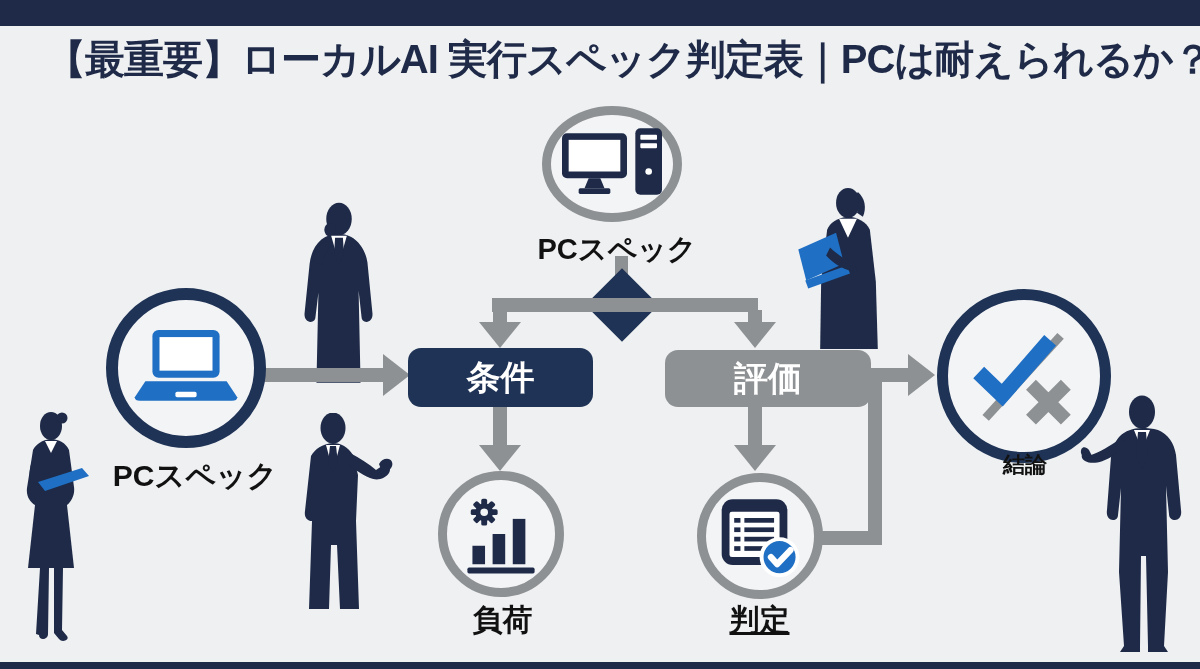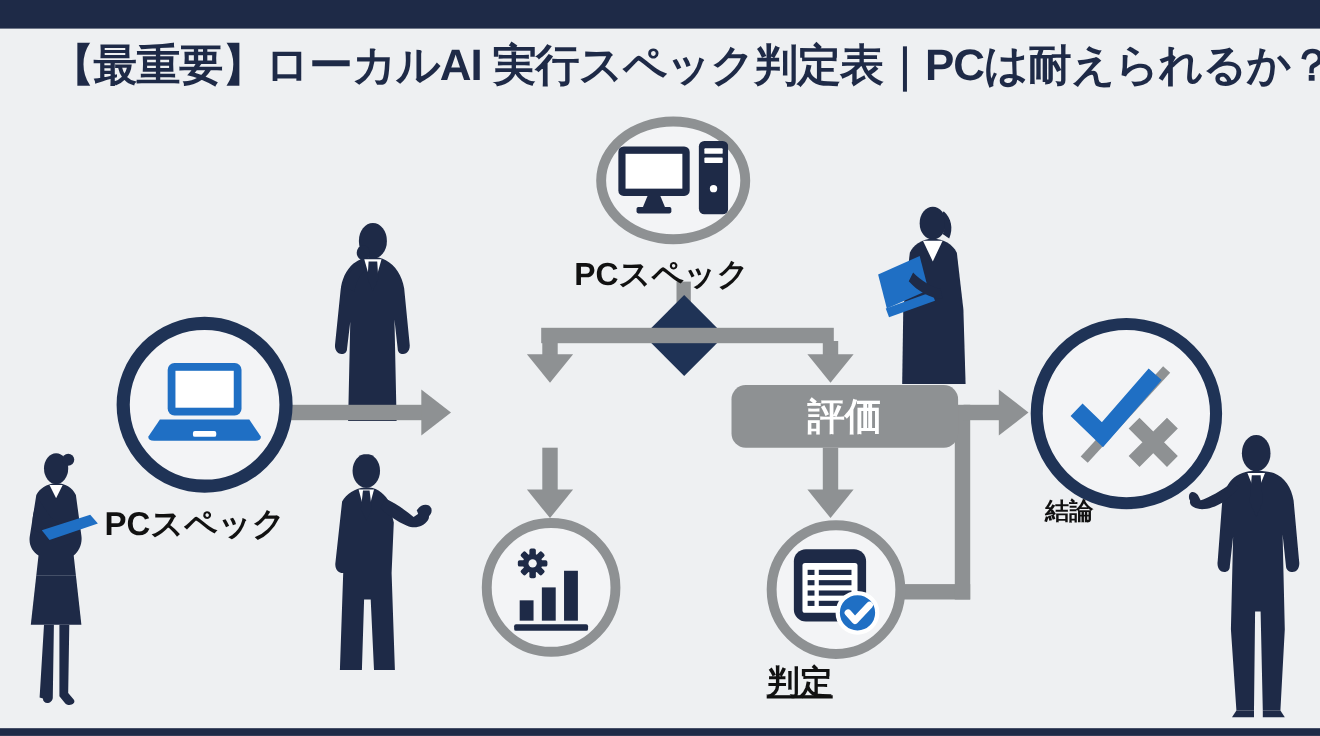--- a/index.html
+++ b/index.html
@@ -21,21 +21,21 @@
             border-bottom:21px solid transparent;border-left:27px solid var(--gray);}
   .diamond{position:absolute;left:596px;top:279px;width:52px;height:52px;
            background:var(--navy-box);transform:rotate(45deg);}
   .circle{position:absolute;border-radius:50%;background:var(--circle-fill);
           display:flex;align-items:center;justify-content:center;}
   .c-top{left:542px;top:106px;width:140px;height:116px;border:9px solid var(--gray);}
   .c-left{left:106px;top:288px;width:160px;height:160px;border:12px solid var(--navy-box);}
   .c-load{left:438px;top:471px;width:126px;height:126px;border:9px solid var(--gray);}
   .c-judge{left:697px;top:473px;width:126px;height:126px;border:9px solid var(--gray);}
   .c-conc{left:937px;top:289px;width:174px;height:174px;border:11px solid var(--navy-box);}
-  .node-label{position:absolute;font-weight:900;color:var(--label-text);text-align:left;}
+  .node-label{position:absolute;font-weight:900;color:var(--label-text);text-align:center;}
   .flow-box{position:absolute;display:flex;align-items:center;justify-content:center;
             border-radius:13px;color:var(--box-text);font-size:34px;font-weight:900;}
   .box-cond{left:408px;top:348px;width:185px;height:59px;background:var(--navy-box);}
   .box-eval{left:665px;top:350px;width:206px;height:57px;background:var(--gray);}
   .sil{position:absolute;}
   .f-navy{fill:var(--navy);} .f-white{fill:#ffffff;} .f-blue{fill:var(--blue);}
   .f-circlebg{fill:var(--circle-fill);}
   .s-gray{stroke:var(--gray);} .s-blue{stroke:var(--blue);}
   .z1{z-index:1;} .z2{z-index:2;} .z3{z-index:3;}
 </style>
@@ -141,38 +141,40 @@
   <div class="circle c-left z2">
     <svg width="106" height="76" viewBox="0 0 120 86">
       <rect class="f-blue" x="22" y="0" width="76" height="54" rx="7"></rect>
       <rect class="f-white" x="30" y="8" width="60" height="38"></rect>
       <path class="f-blue" d="M14,58 L106,58 L118,76 Q118,80 112,80 L8,80 Q2,80 2,76 Z"></path>
       <rect class="f-white" x="48" y="70" width="24" height="6" rx="2"></rect>
     </svg>
   </div>
   <div class="node-label z2" style="left:95px;top:456px;width:200px;font-size:30px;">PCスペック</div>
 
+  <div class="flow-box box-cond z3">条件</div>
   <div class="flow-box box-eval z3">評価</div>
 
   <div class="circle c-load z2">
     <svg width="84" height="84" viewBox="0 0 100 100">
       <rect class="f-navy" x="10" y="90" width="80" height="7" rx="2"></rect>
       <rect class="f-navy" x="16" y="64" width="15" height="22"></rect>
       <rect class="f-navy" x="40" y="50" width="15" height="36"></rect>
       <rect class="f-navy" x="64" y="32" width="15" height="54"></rect>
       <g transform="translate(30,24)">
         <rect class="f-navy" x="-3.5" y="-16" width="7" height="32" rx="2"></rect>
         <rect class="f-navy" x="-3.5" y="-16" width="7" height="32" rx="2" transform="rotate(45)"></rect>
         <rect class="f-navy" x="-3.5" y="-16" width="7" height="32" rx="2" transform="rotate(90)"></rect>
         <rect class="f-navy" x="-3.5" y="-16" width="7" height="32" rx="2" transform="rotate(135)"></rect>
         <circle class="f-navy" r="10.5"></circle>
         <circle class="f-circlebg" r="4.5"></circle>
       </g>
     </svg>
   </div>
+  <div class="node-label z2" style="left:440px;top:600px;width:125px;font-size:30px;">負荷</div>
 
   <div class="circle c-judge z2">
     <svg width="86" height="86" viewBox="0 0 110 110">
       <rect class="f-navy" x="6" y="8" width="84" height="84" rx="14"></rect>
       <rect class="f-white" x="16" y="24" width="64" height="58" rx="3"></rect>
       <g class="f-navy">
         <rect x="22" y="32" width="8" height="6"></rect>
           <rect x="35" y="32" width="38" height="6"></rect>
         <rect x="22" y="44" width="8" height="6"></rect>
           <rect x="35" y="44" width="38" height="6"></rect>

